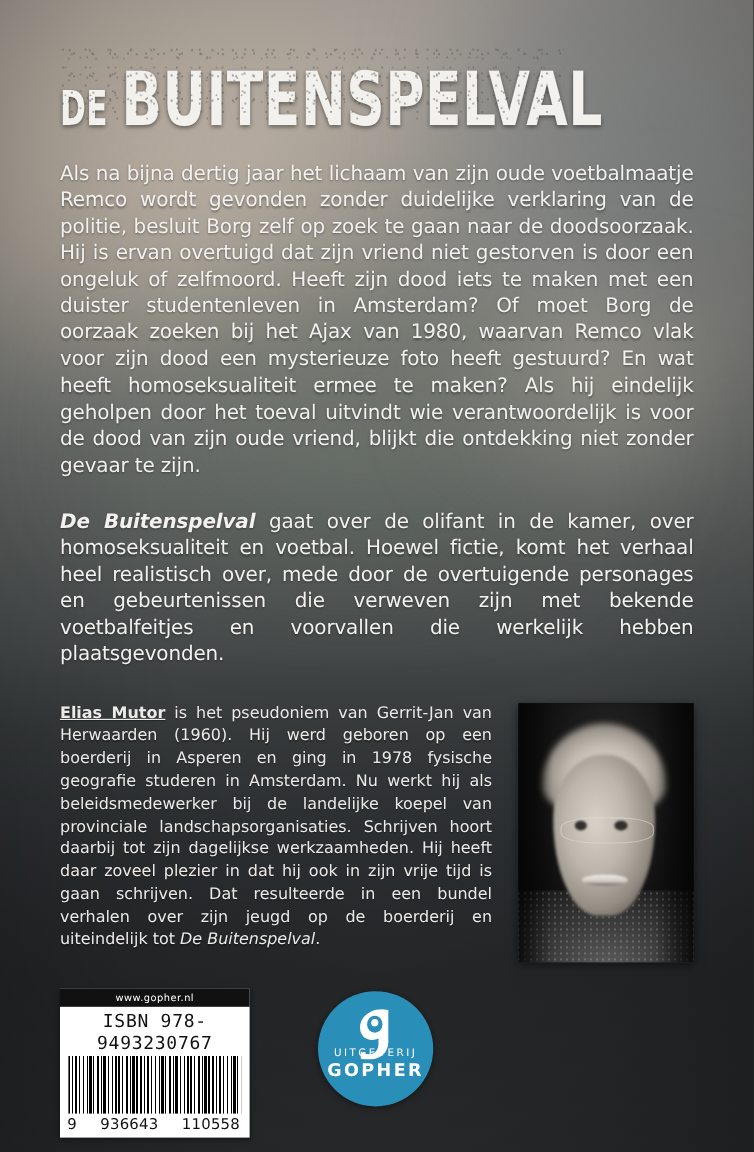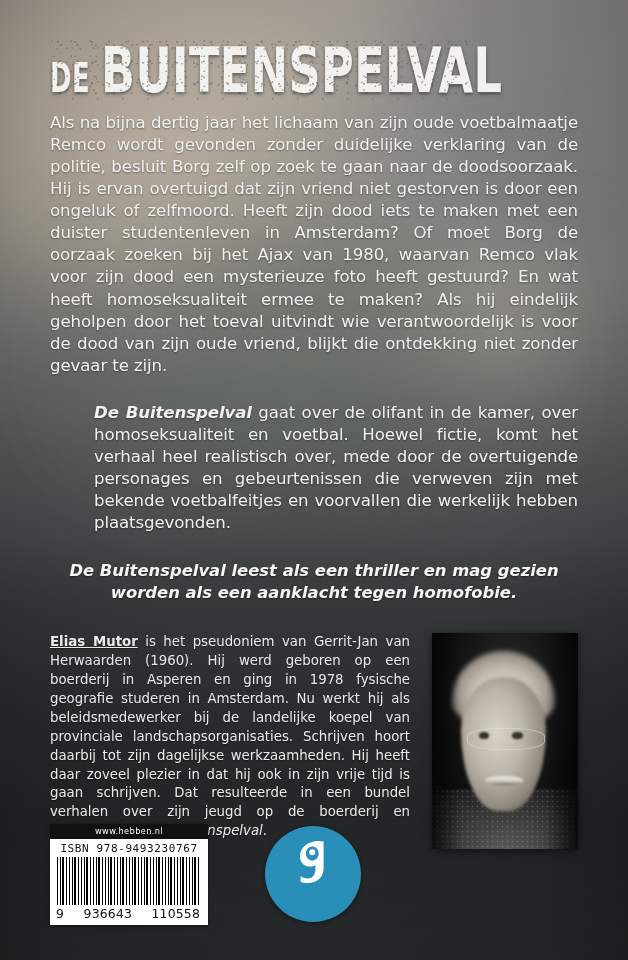--- a/index.html
+++ b/index.html
@@ -103,21 +103,21 @@
     background: radial-gradient(ellipse at 50% 42%,
       rgba(0,0,0,0) 42%,
       rgba(0,0,0,0.12) 72%,
       rgba(0,0,0,0.30) 100%);
   }
 
   
   .content {
     position: relative;
     z-index: 5;
-    padding: 0 50px;
+    padding: 12px 50px;
   }
 
   
   .title-block {
     position: relative;
     padding-top: 40px;
     height: 72px;
   }
   .title {
     margin: 0;
@@ -174,22 +174,22 @@
   .blurb {
     margin: 0;
     color: #f2f1ef;
     font-family: "DejaVu Sans", sans-serif;
     font-size: 16.6px;
     line-height: 1.33;
     text-align: justify;
     text-shadow: 0 1px 2px rgba(0,0,0,0.40);
     letter-spacing: -0.1px;
   }
-  .blurb.p1 { }
-  .blurb.p2 { margin-top: 25px; margin-left: 44px; }
+  .blurb.p1 { margin-top: 10px; }
+  .blurb.p2 { margin-top: 25px; }
   .blurb em.bi {
     font-style: italic;
     font-weight: bold;
   }
 
   .tagline {
     margin: 26px 0 0 0;
     color: #f6f5f3;
     font-family: "DejaVu Sans", sans-serif;
     font-size: 16.4px;
@@ -335,21 +335,21 @@
     color: #ffffff;
     font-family: "DejaVu Sans", sans-serif;
     font-size: 8.2px;
     text-align: center;
     letter-spacing: 0.4px;
     padding: 2px 0 2.5px 0;
   }
   .barcode-isbn {
     color: #111111;
     font-family: "DejaVu Sans Mono", monospace;
-    font-size: 11px;
+    font-size: 15px;
     text-align: center;
     letter-spacing: 0.6px;
     padding: 3px 0 2px 0;
   }
   .barcode-bars {
     height: 48px;
     margin: 0 7px;
     background-image: repeating-linear-gradient(
       to right,
       #000 0px, #000 1.4px,
@@ -428,21 +428,20 @@
 
     <div class="title-block">
       <h1 class="title"><span class="t-de">DE</span><span class="t-main">BUITENSPELVAL</span></h1>
     </div>
     <div class="title-grunge"></div>
 
     <p class="blurb p1">Als na bijna dertig jaar het lichaam van zijn oude voetbalmaatje Remco wordt gevonden zonder duidelijke verklaring van de politie, besluit Borg zelf op zoek te gaan naar de doodsoorzaak. Hij is ervan overtuigd dat zijn vriend niet gestorven is door een ongeluk of zelfmoord. Heeft zijn dood iets te maken met een duister studentenleven in Amsterdam? Of moet Borg de oorzaak zoeken bij het Ajax van 1980, waarvan Remco vlak voor zijn dood een mysterieuze foto heeft gestuurd? En wat heeft homoseksualiteit ermee te maken? Als hij eindelijk geholpen door het toeval uitvindt wie verantwoordelijk is voor de dood van zijn oude vriend, blijkt die ontdekking niet zonder gevaar te zijn.</p>
 
     <p class="blurb p2"><em class="bi">De Buitenspelval</em><span> gaat over de olifant in de kamer, over homoseksualiteit en voetbal. Hoewel fictie, komt het verhaal heel realistisch over, mede door de overtuigende personages en gebeurtenissen die verweven zijn met bekende voetbalfeitjes en voorvallen die werkelijk hebben plaatsgevonden.</span></p>
 
-    <p class="tagline">De Buitenspelval leest als een thriller en mag gezien worden als een aanklacht tegen homofobie.</p>
 
     <div class="author-section">
 
       <div class="author-bio"><span class="name">Elias Mutor</span><span>  is het pseudoniem van Gerrit-Jan van Herwaarden (1960). Hij werd geboren op een boerderij in Asperen en ging in 1978 fysische geografie studeren in Amsterdam. Nu werkt hij als beleidsmedewerker bij de landelijke koepel van provinciale landschapsorganisaties. Schrijven hoort daarbij tot zijn dagelijkse werkzaamheden. Hij heeft daar zoveel plezier in dat hij ook in zijn vrije tijd is gaan schrijven. Dat resulteerde in een bundel verhalen over zijn jeugd op de boerderij en uiteindelijk tot </span><span class="ital">De Buitenspelval</span><span>.</span></div>
 
       <div class="author-photo">
         <div class="photo-bg"></div>
         <div class="photo-shoulder"></div>
         <div class="photo-neck"></div>
         <div class="photo-hair"></div>
@@ -454,34 +453,38 @@
         <div class="photo-shadow-l"></div>
         <div class="photo-shadow-r"></div>
       </div>
 
     </div>
   </div>
 
   <div class="footer">
 
     <div class="barcode-box">
-      <div class="barcode-url">www.hebben.nl</div>
+      <div class="barcode-url">www.gopher.nl</div>
       <div class="barcode-isbn">ISBN 978-9493230767</div>
       <div class="barcode-bars"></div>
       <div class="barcode-digits">
         <span>9</span>
         <span>936643</span>
         <span>110558</span>
       </div>
     </div>
 
     <div class="publisher-logo">
       <div class="logo-g">
         <svg width="38" height="44" viewBox="0 0 38 44" aria-hidden="true">
           <path d="M24.5 2 C14 2 6 8.5 6 17.2 C6 23.2 10 27.6 16.2 27.6 C18.2 27.6 20 27.1 21.4 26.2 L21.4 30.6 C21.4 36.2 18.4 39.6 13.4 39.6 C10.6 39.6 8.3 38.6 6.6 37.1 L6.6 43 C8.6 43.9 11 44 13.6 44 C23 44 29.6 38.4 29.6 29.2 L29.6 2.6 Z" fill="#ffffff"></path>
           <ellipse cx="18.3" cy="14.6" rx="6.4" ry="7.1" fill="#2a8fb8"></ellipse>
           <circle cx="18.3" cy="13.2" r="3.0" fill="#ffffff"></circle>
         </svg>
       </div>
+      <div class="logo-words">
+        <span class="w1">UITGEVERIJ</span>
+        <span class="w2">GOPHER</span>
+      </div>
     </div>
 
   </div>
 </div>
 
 </body></html>

